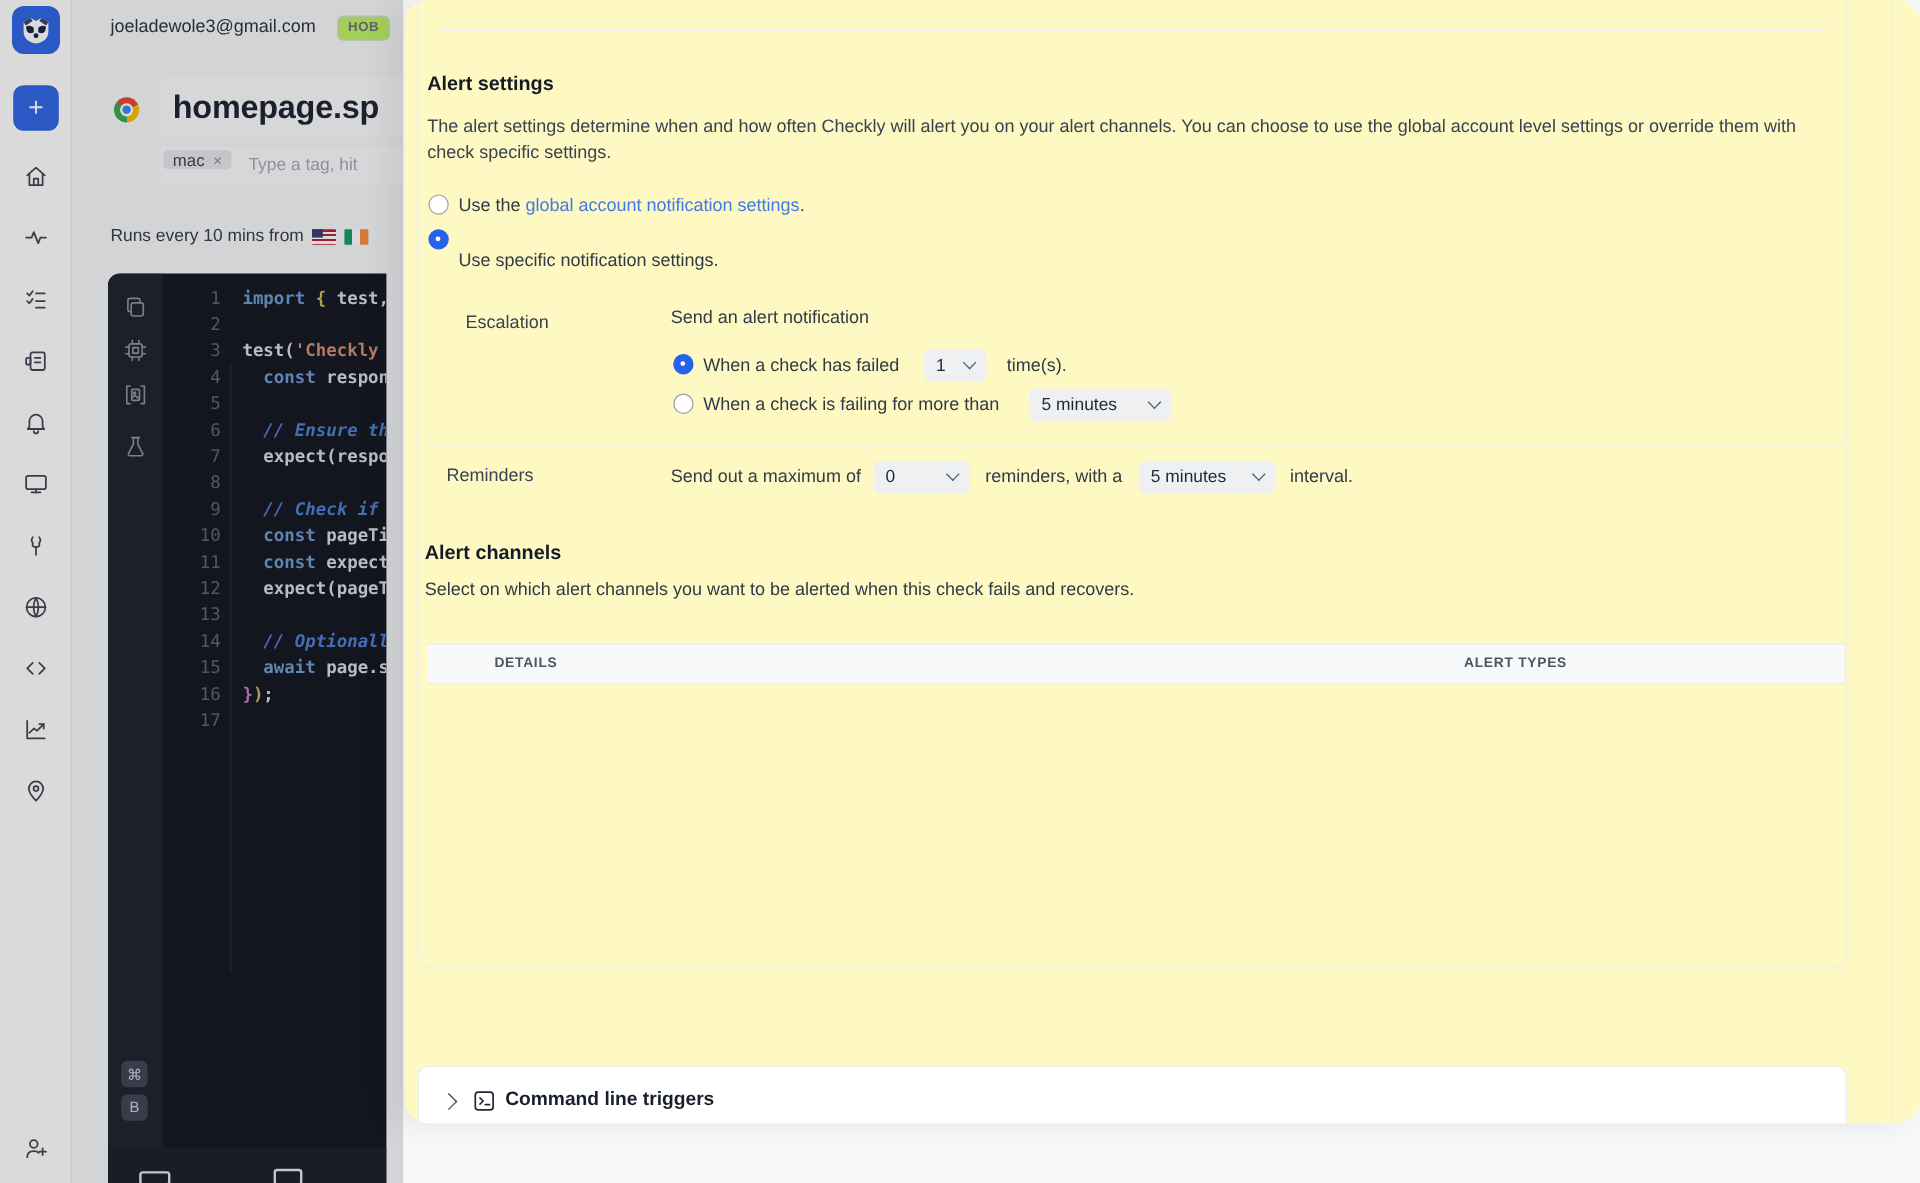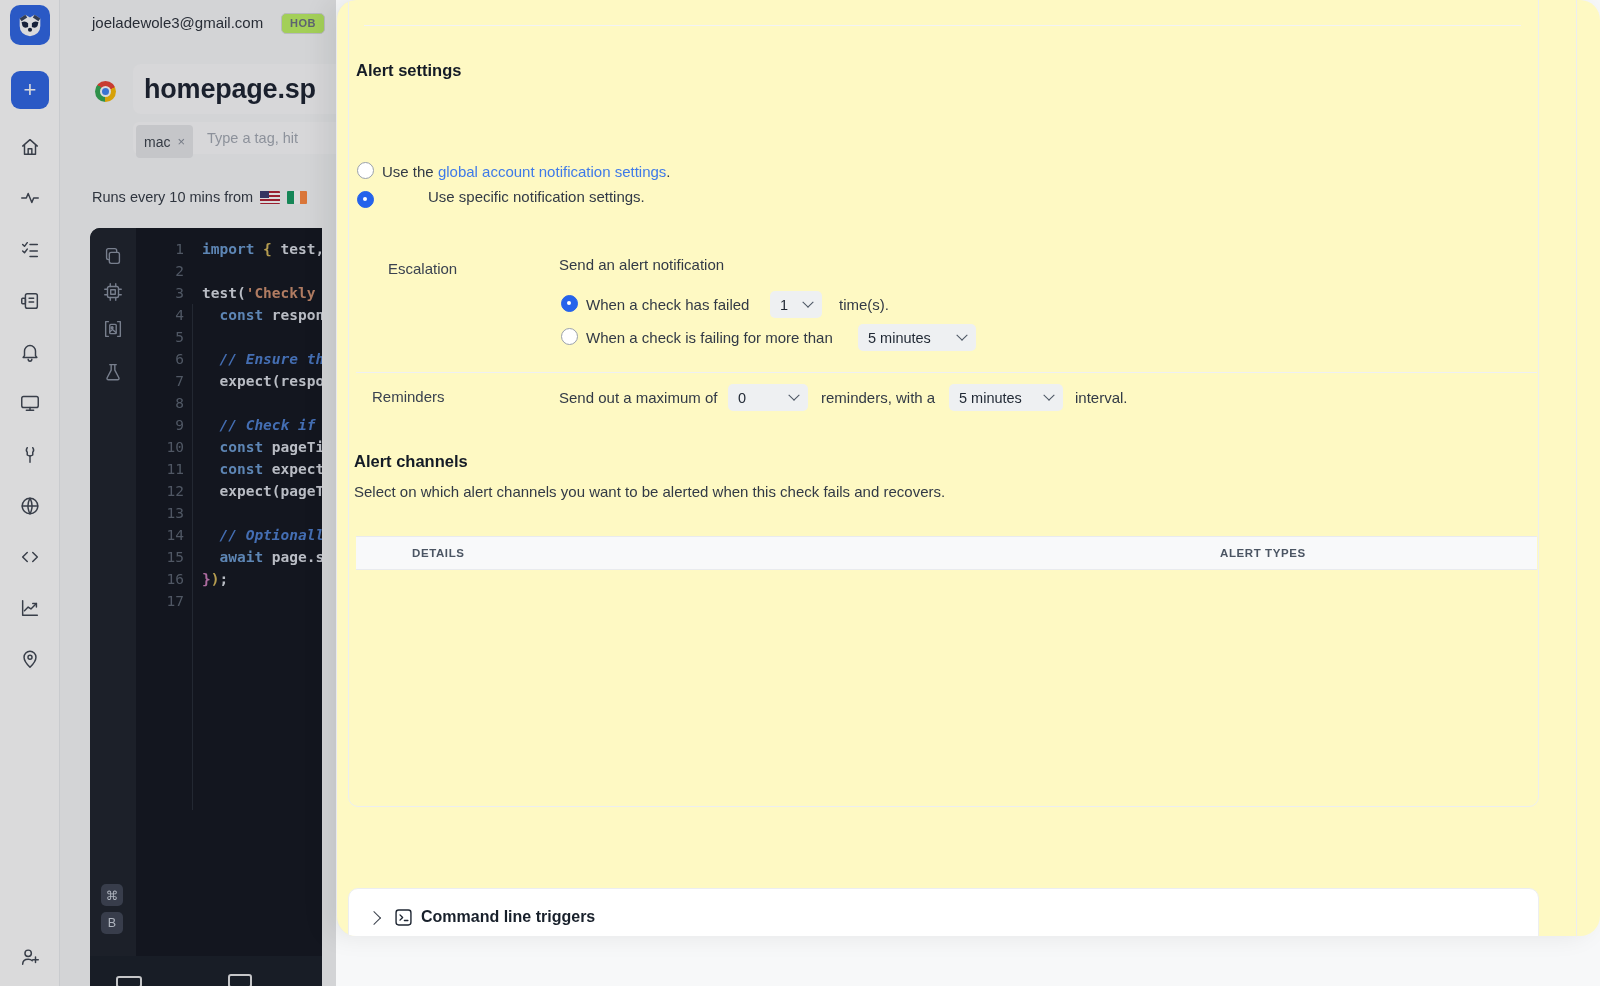--- a/index.html
+++ b/index.html
@@ -16,21 +16,21 @@
 
   #acct-email { position:absolute; left:92px; top:14px; font-size:15px; font-weight:500; color:#2b313b; }
   #plan-badge { position:absolute; left:281px; top:13px; padding:3px 8px 4px; border:1px solid #d7d9dd; background:#bef264; border-radius:5px; font-size:11px; font-weight:700; letter-spacing:.5px; color:#6b7280; }
   #title-box { position:absolute; left:133px; top:64px; width:262px; height:50px; border-radius:8px; background:#fcfcfd; }
   #chrome-ic { position:absolute; left:95px; top:81px; width:21px; height:21px; border-radius:50%;
       background:conic-gradient(from -50deg, #ea4335 0deg 115deg, #fbbc05 115deg 230deg, #34a853 230deg 360deg); }
   #chrome-ic::before { content:""; position:absolute; left:5px; top:5px; width:11px; height:11px; background:#fff; border-radius:50%; }
   #chrome-ic::after { content:""; position:absolute; left:7px; top:7px; width:7px; height:7px; background:#4285f4; border-radius:50%; }
   #check-title { position:absolute; left:144px; top:74px; font-size:27px; font-weight:600; color:#1b2230; letter-spacing:-.2px; }
   #tag-box { position:absolute; left:133px; top:122px; width:262px; height:32px; border-radius:6px; background:#fcfcfd; }
-  .tag-chip { position:absolute; left:136px; top:125px; height:33px; padding:4px 8px; background:#e6e7ea; border-radius:4px; font-size:14px; color:#3c434d; display:flex; gap:7px; align-items:center; }
+  .tag-chip { position:absolute; left:136px; top:125px; height:16px; padding:4px 8px; background:#e6e7ea; border-radius:4px; font-size:14px; color:#3c434d; display:flex; gap:7px; align-items:center; }
   .tag-chip .x { color:#868d98; font-size:13px; }
   #tag-ph { position:absolute; left:207px; top:130px; font-size:14.5px; color:#a3a9b3; }
   #runs-line { position:absolute; left:92px; top:189px; font-size:14.5px; color:#343b46; display:flex; align-items:center; gap:7px; }
   .flag { width:20px; height:13px; display:inline-block; border-radius:1px; }
   .flag-us { background:repeating-linear-gradient(#b22234 0 2px, #fff 2px 4px); position:relative; }
   .flag-us::before { content:""; position:absolute; left:0; top:0; width:9px; height:7px; background:#3c3b6e; }
   .flag-ie { background:linear-gradient(90deg, #169b62 0 33%, #fff 33% 66%, #ff883e 66%); }
 
   
   #editor { position:absolute; left:90px; top:228px; width:232px; height:758px; background:#12161f; border-radius:10px 0 0 0; overflow:hidden; }
@@ -262,27 +262,28 @@
   </div>
 
   <div id="dim-overlay"></div>
 </div>
 
 <div id="panel">
   <div id="top-div"></div>
   <div id="main-card"></div>
 
   <div class="h2" style="left:19px; top:61px;">Alert settings</div>
+  <div id="as-desc" class="body-t">The alert settings determine when and how often Checkly will alert you on your alert channels. You can choose to use the global account level settings or override them with check specific settings.</div>
 
   <div class="radio" style="left:20px; top:162px;"></div>
   <div class="lbl" style="left:45px; top:163px;">
     <span>Use the </span><a class="link" href="#">global account notification settings</a><span>.</span>
   </div>
   <div class="radio sel" style="left:20px; top:191px;"></div>
-  <div class="lbl" style="left:45px; top:188px;margin-left:46px;">Use specific notification settings.</div>
+  <div class="lbl" style="left:45px; top:209px;">Use specific notification settings.</div>
 
   <div class="lbl" style="left:35px; top:260px; color:#3a4250;margin-left:16px;">Escalation</div>
   <div class="lbl" style="left:222px; top:256px;">Send an alert notification</div>
 
   <div class="radio sel" style="left:224px; top:295px;"></div>
   <div class="lbl" style="left:249px; top:296px;">When a check has failed</div>
   <div class="select" style="left:433px; top:291px; width:52px;">
     <span>1</span>
     <span class="chev"></span>
   </div>

